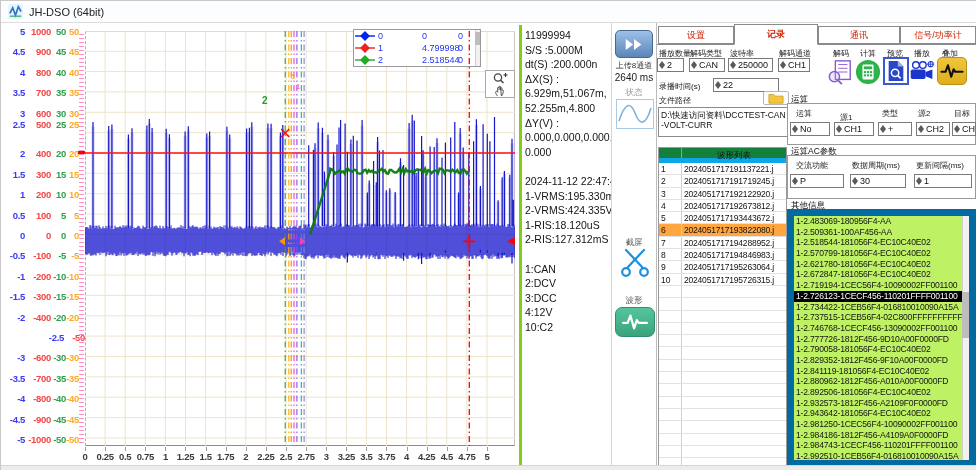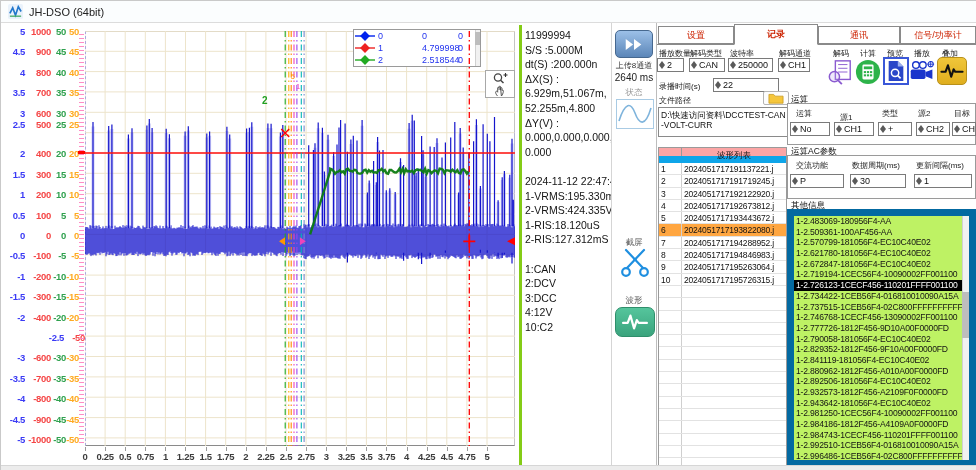--- a/index.html
+++ b/index.html
@@ -76,21 +76,21 @@
   .toolbtn{position:absolute;width:26px;height:28px;display:flex;align-items:center;justify-content:center;cursor:pointer}
   .toolbtn.active{border:2px solid #3a57d8}
   #pathBox{position:absolute;left:1px;top:84px;width:130px;height:30px;border:1px solid #8a8a8a;
     font-size:8.5px;line-height:10px;padding:2px 1px 0 2px;word-break:break-all;color:#111}
   #folderBtn{position:absolute;left:106px;top:68px;width:26px;height:14px;border:1px solid #b5b5b5;
     border-radius:2px;background:#fdfdfd;display:flex;align-items:center;justify-content:center;cursor:pointer}
 
   
   #waveTable{position:absolute;left:1px;top:124px;width:129px;height:320px;border:1px solid #9a9a9a;
     background:#fff;overflow:hidden;font-size:8.5px}
-  #wtHeader{height:15px;border-bottom:7px solid #0ea5e9;background:#fca5a5;display:flex}
+  #wtHeader{height:15px;border-bottom:5px solid #0ea5e9;background:#15803d;display:flex}
   #wtHeader .wt-num{width:23px;border-right:1px solid #9a9a9a}
   #wtHeader .wt-name{flex:1;text-align:center;line-height:15px}
   .wt-row{height:12.3px;display:flex;border-bottom:1px solid #e2e2e2;line-height:12.3px;white-space:nowrap}
   .wt-row .wt-num{width:23px;border-right:1px solid #cfcfcf;padding-left:2px}
   .wt-row .wt-name{flex:1;padding-left:2px;letter-spacing:-0.2px;overflow:hidden}
   .wt-row.selected{background:#ffa640}
 
   
   #infoList{position:absolute;left:130px;top:186px;width:189px;height:258px;border:7px solid #0369a1;
     background:#bef264;overflow:hidden;font-size:8.6px}
@@ -473,20 +473,21 @@
       <div class="field" style="left:126px;top:18px;width:58px">
           <span>1</span>
         </div>
     </div>
 
     <span class="rp-title" style="left:134px;top:177px">其他信息</span>
     <div id="infoList">
       <div id="ilItems">
           <div class="il-item">1-2.483069-180956F4-AA</div>
           <div class="il-item">1-2.509361-100AF456-AA</div>
+          <div class="il-item">1-2.518544-181056F4-EC10C40E02</div>
           <div class="il-item">1-2.570799-181056F4-EC10C40E02</div>
           <div class="il-item">1-2.621780-181056F4-EC10C40E02</div>
           <div class="il-item">1-2.672847-181056F4-EC10C40E02</div>
           <div class="il-item">1-2.719194-1CEC56F4-10090002FF001100</div>
           <div class="il-item selected">1-2.726123-1CECF456-110201FFFF001100</div>
           <div class="il-item">1-2.734422-1CEB56F4-016810010090A15A</div>
           <div class="il-item">1-2.737515-1CEB56F4-02C800FFFFFFFFFF</div>
           <div class="il-item">1-2.746768-1CECF456-13090002FF001100</div>
           <div class="il-item">1-2.777726-1812F456-9D10A00F0000FD</div>
           <div class="il-item">1-2.790058-181056F4-EC10C40E02</div>

